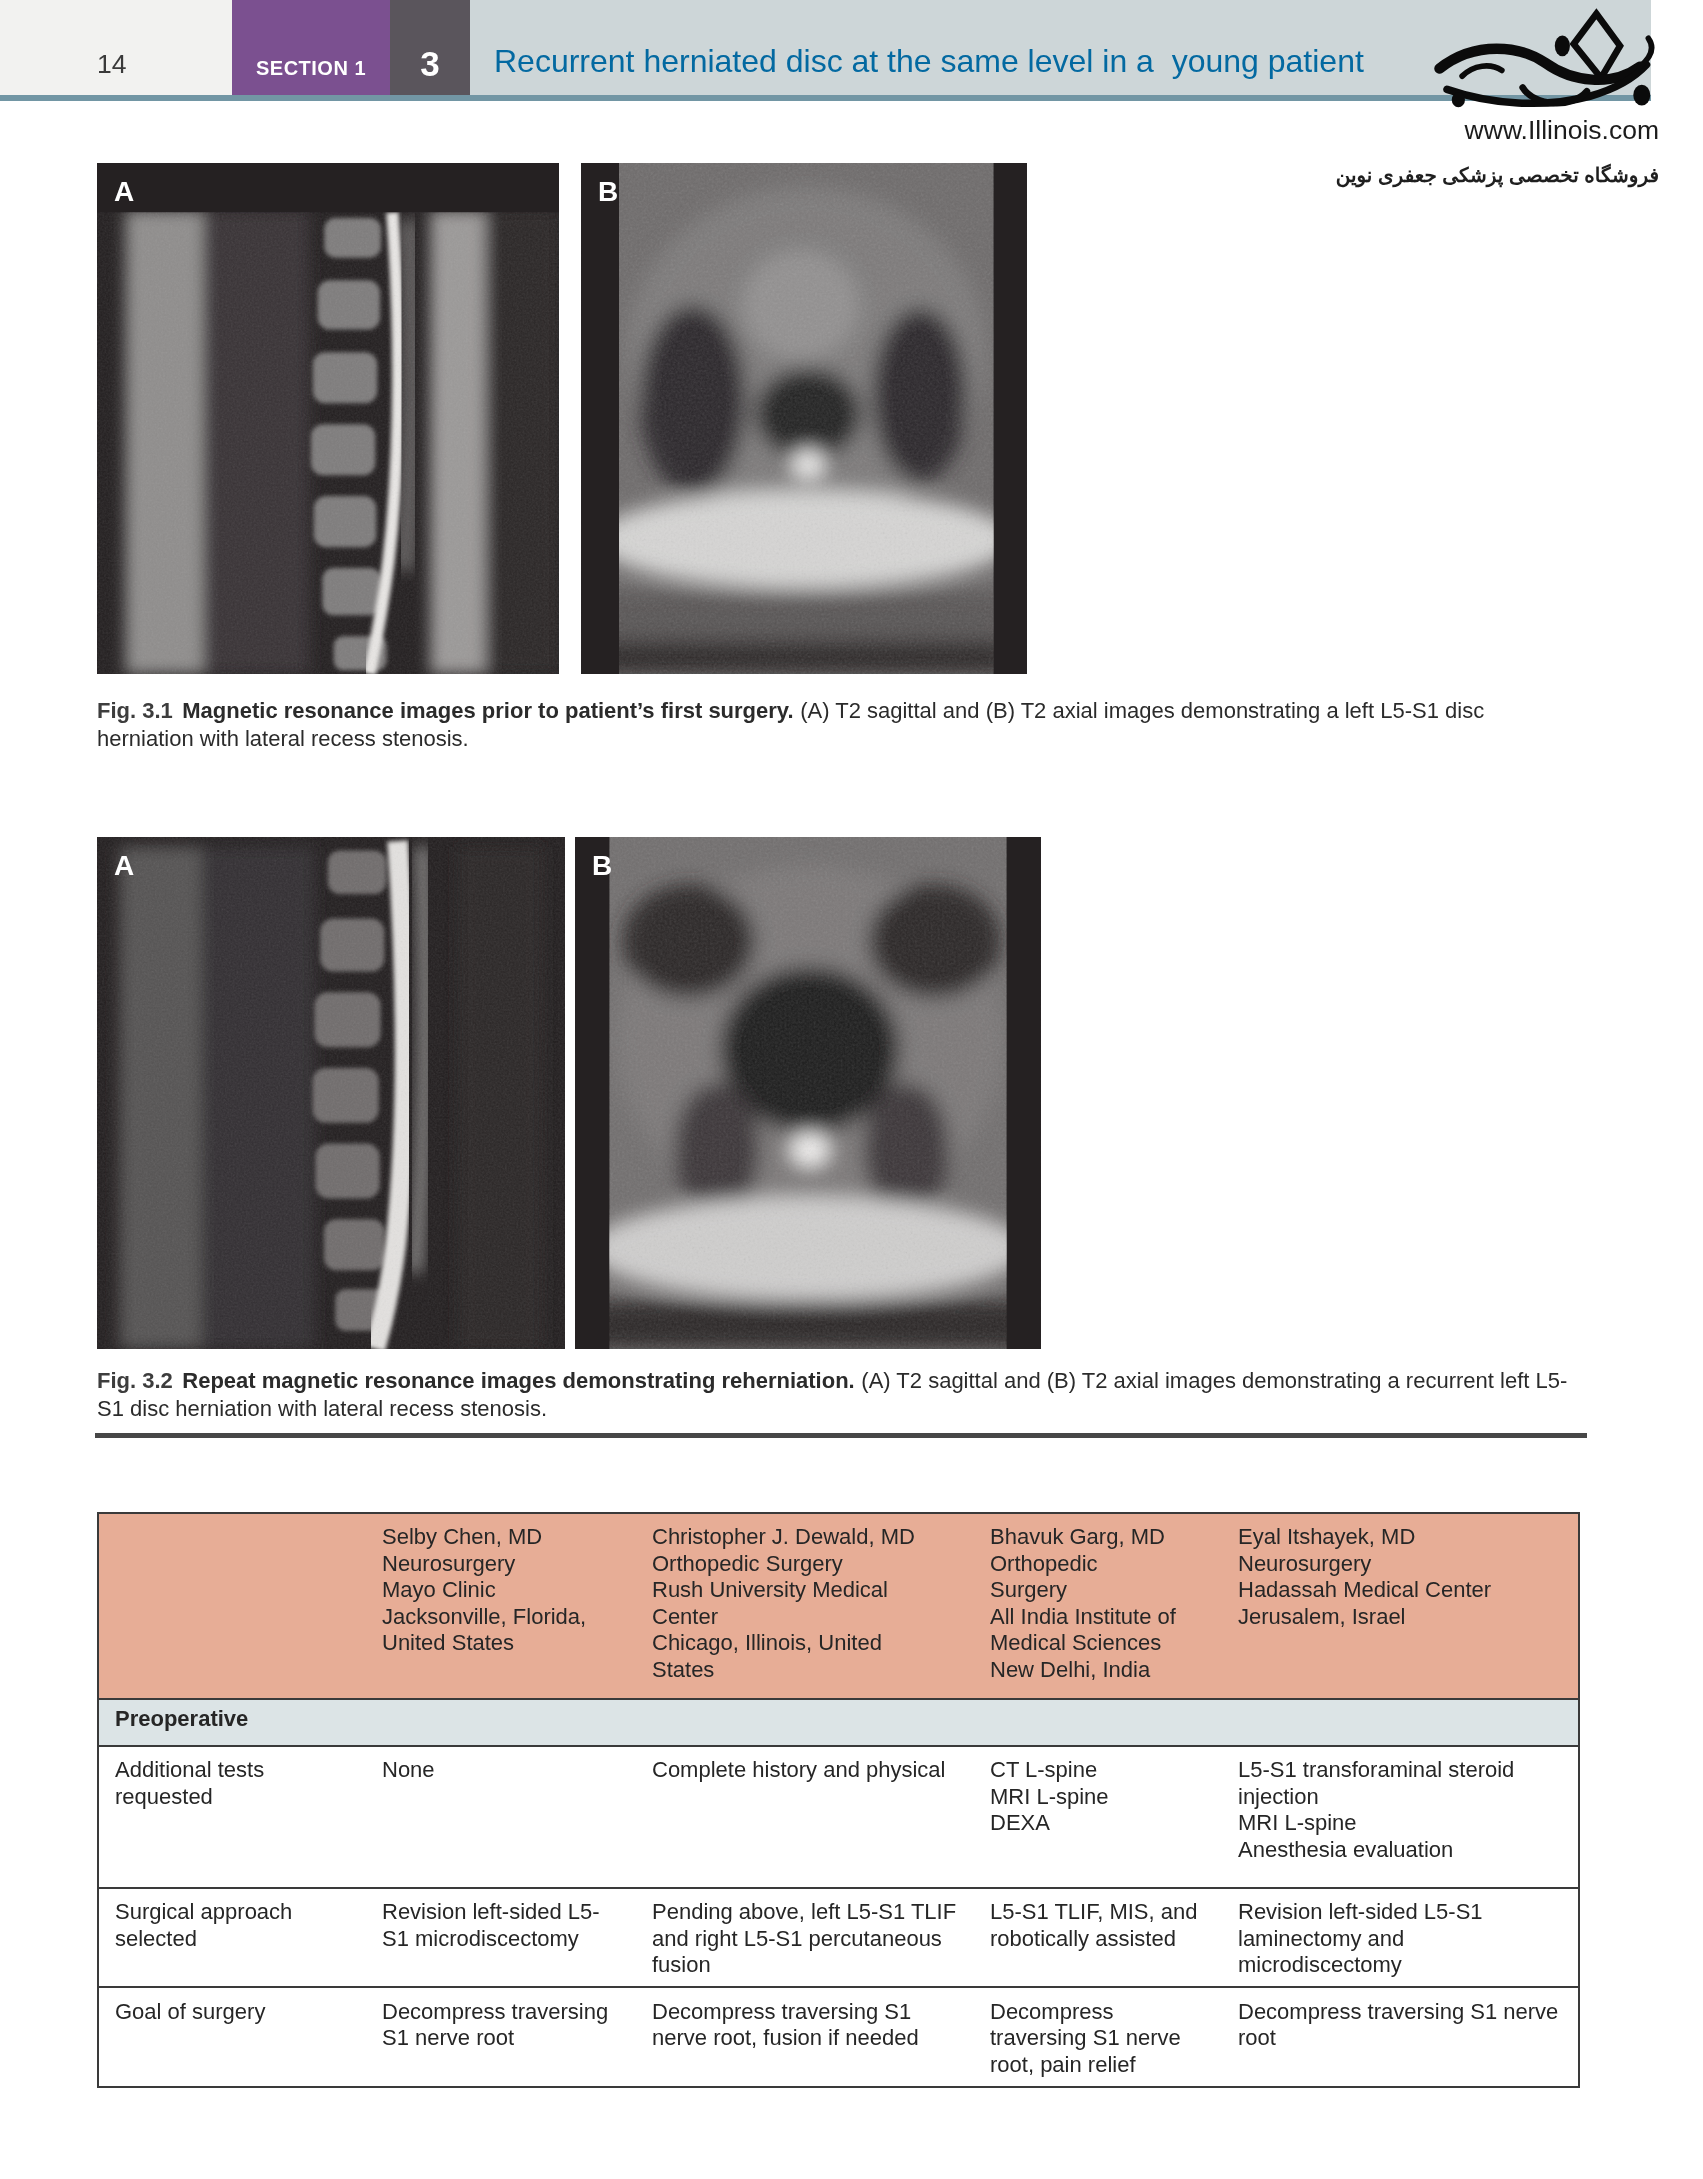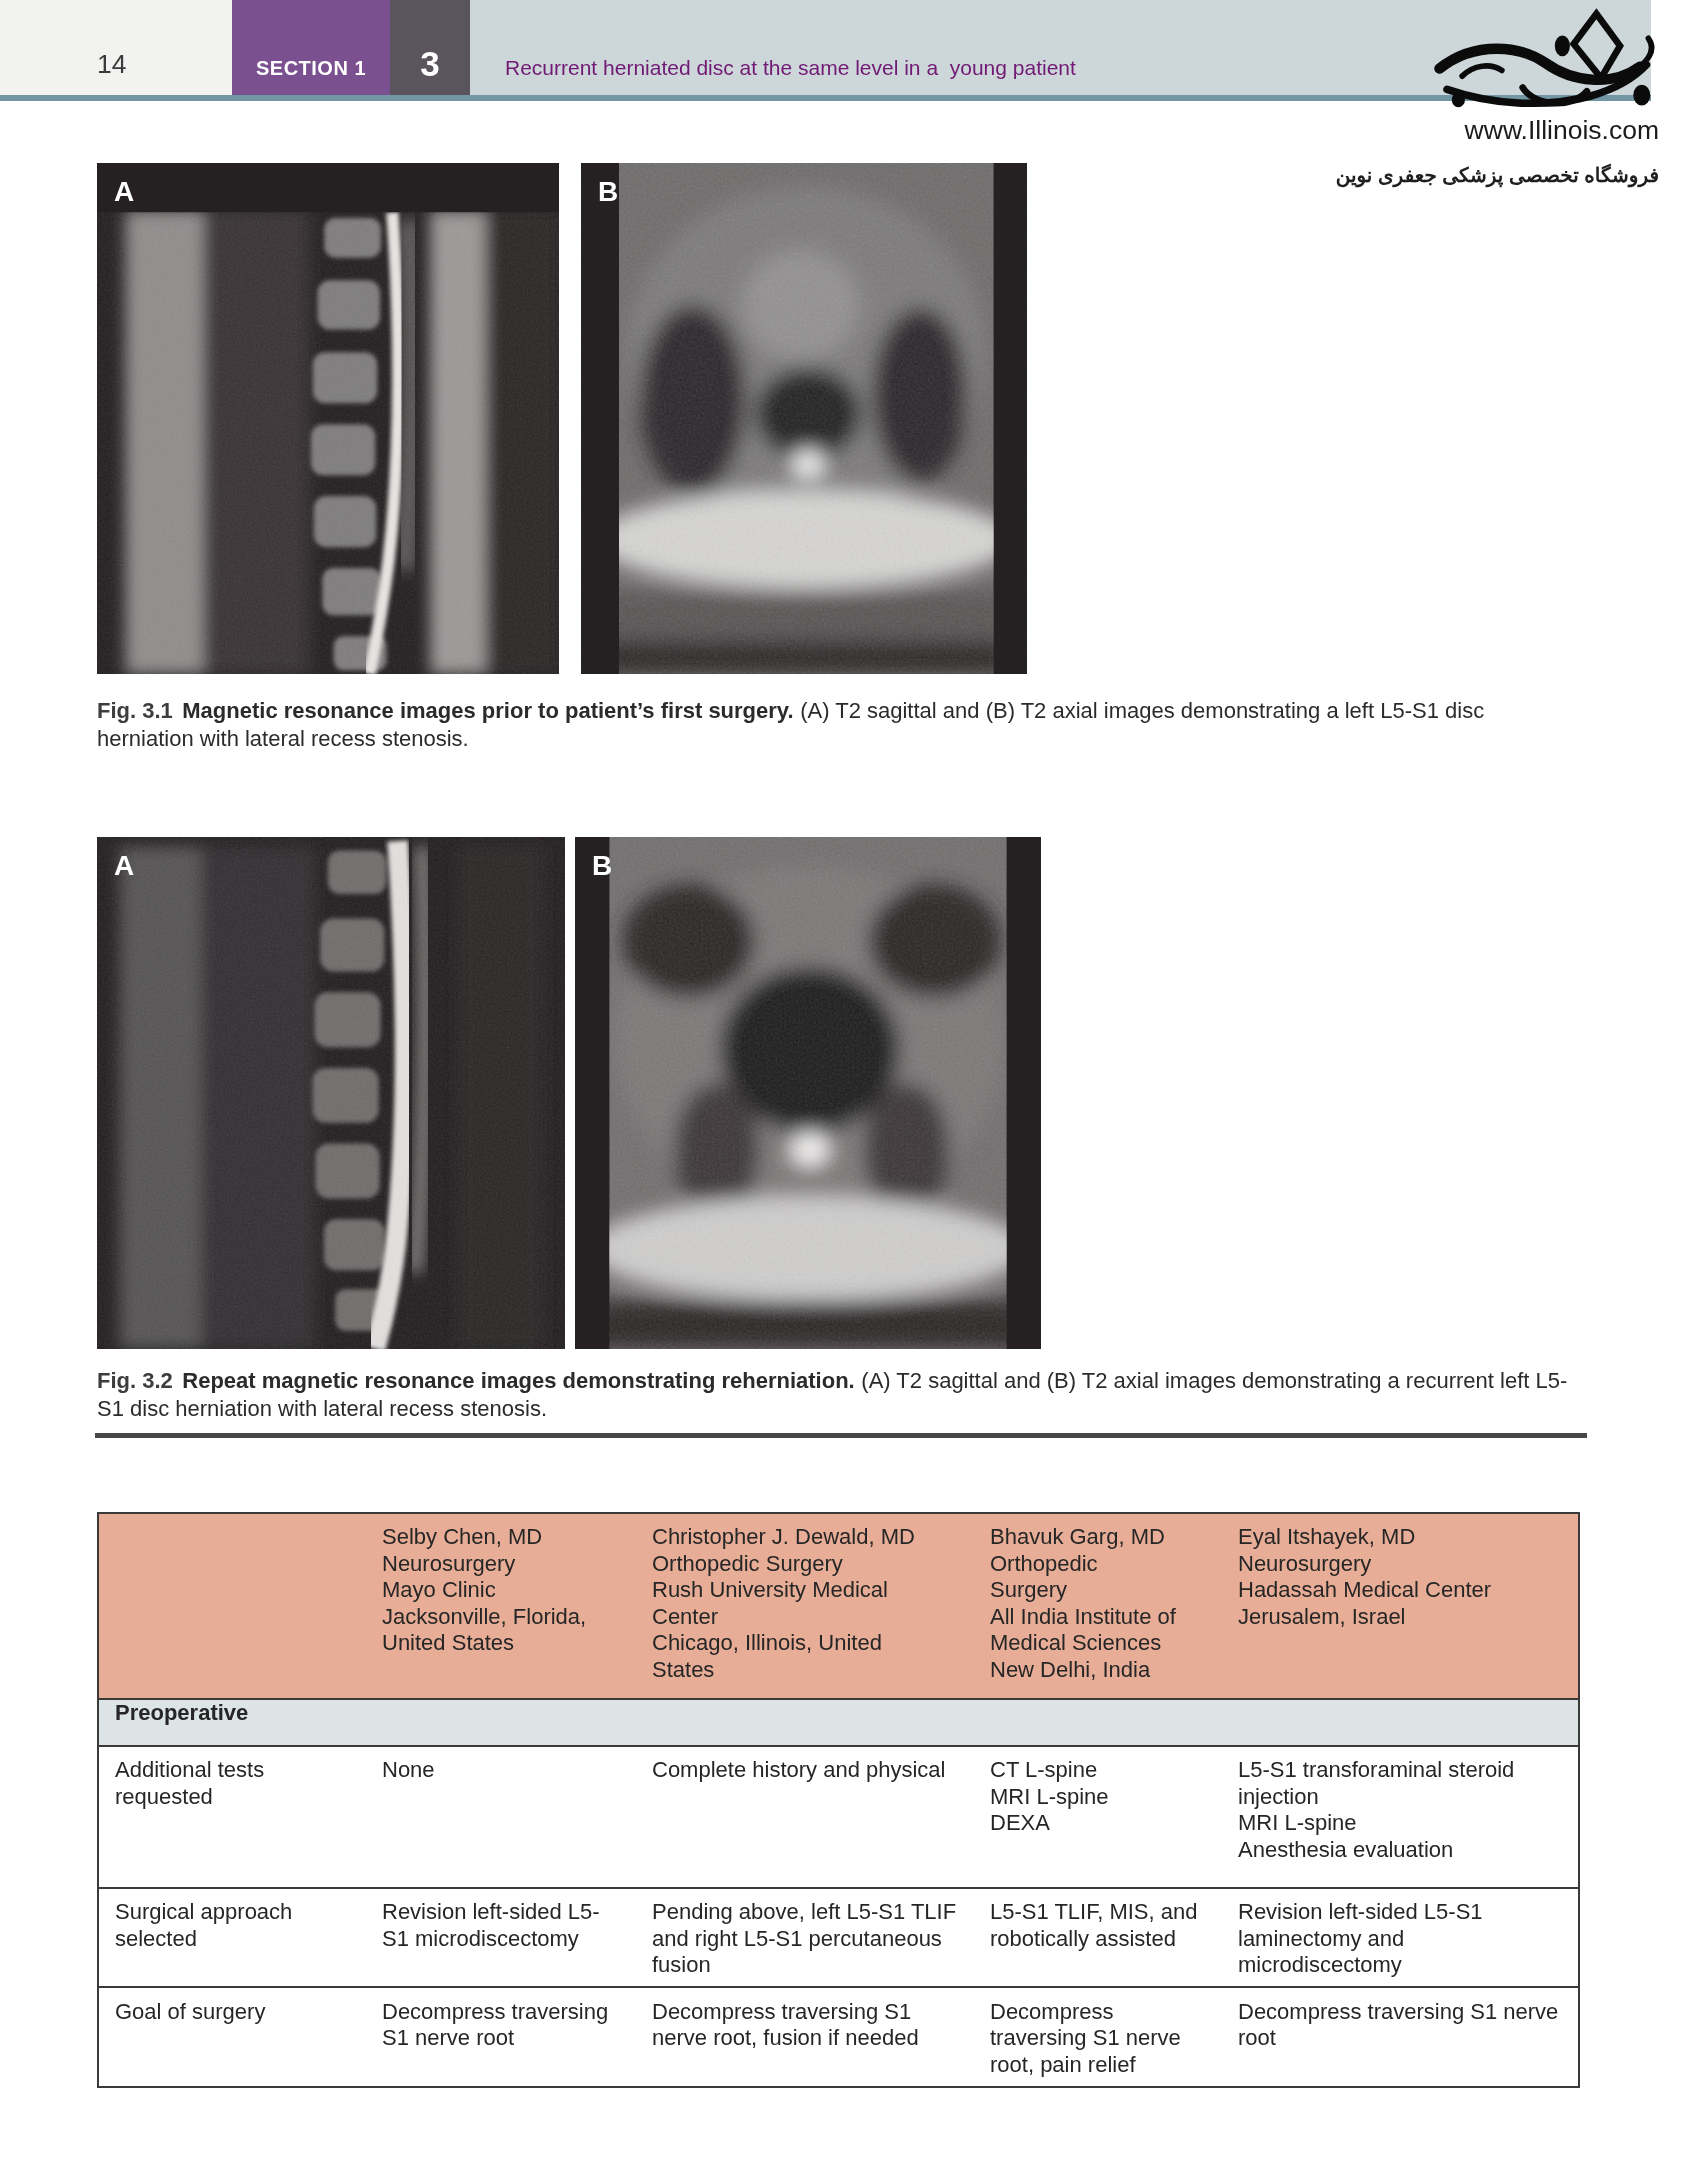--- a/index.html
+++ b/index.html
@@ -8,21 +8,21 @@
 
   
   .header{position:absolute;top:0;left:0;width:1651px;height:95px;display:flex;
           border-bottom:6.6px solid #7296a4;}
   .header>div{display:flex;align-items:flex-end;box-sizing:border-box;padding-bottom:15px;}
   .h-page{width:232px;background:#f2f2f0;padding-left:97px;font-size:26.5px;color:#3a3a3a;}
   .h-section{width:158px;background:#7b5090;color:#fff;justify-content:center;
              font-weight:bold;font-size:20px;letter-spacing:0.5px;}
   .h-num{width:80px;background:#5a555c;color:#fff;justify-content:center;
          font-weight:bold;font-size:35px;padding-bottom:11.4px !important;}
-  .h-title{flex:1;background:#cdd6d8;padding-left:35px;font-size:21px;color:#701a75;}
+  .h-title{flex:1;background:#cdd6d8;padding-left:24px;font-size:32px;color:#0369a1;}
   .h-title span{white-space:pre;}
 
   
   .brand{position:absolute;top:7.6px;right:44px;width:341px;text-align:right;}
   .brand svg{display:block;margin:0 3.8px 0 auto;}
   .brand-url{font-size:26.5px;color:#1c1c1c;margin-top:1.9px;}
   .brand-fa{font-size:20px;font-weight:bold;color:#1f1f1f;margin-top:17px;direction:rtl;}
 
   
   .fig-img{position:absolute;background:#252122;overflow:hidden;}
@@ -42,21 +42,21 @@
   .rule{position:absolute;left:95px;top:1433px;width:1492px;height:4.7px;background:#474747;}
 
   
   .exp-table{position:absolute;left:97px;top:1512px;width:1480px;border-collapse:collapse;
              table-layout:fixed;font-size:22px;line-height:26.5px;color:#262626;}
   .exp-table td{vertical-align:top;padding:10.4px 11.4px 7.6px 16px;white-space:pre-line;}
   .exp-table tr{border-bottom:2.8px solid #3a3a3a;}
   .exp-table{border:2.8px solid #3a3a3a;}
   .row-head{background:#e7ad96;height:186px;}
   .row-section{background:#dce4e6;height:47px;}
-  .row-section td{font-weight:bold;padding-top:0;margin-left:20px;}
+  .row-section td{font-weight:bold;padding-top:6px;margin-left:20px;}
   .row-data{background:#ffffff;}
   #r-tests{height:142px;}
   #r-approach{height:99px;}
   #r-goal{height:93px;}
 </style>
 </head>
 <body>
 
 <div class="page">
 

